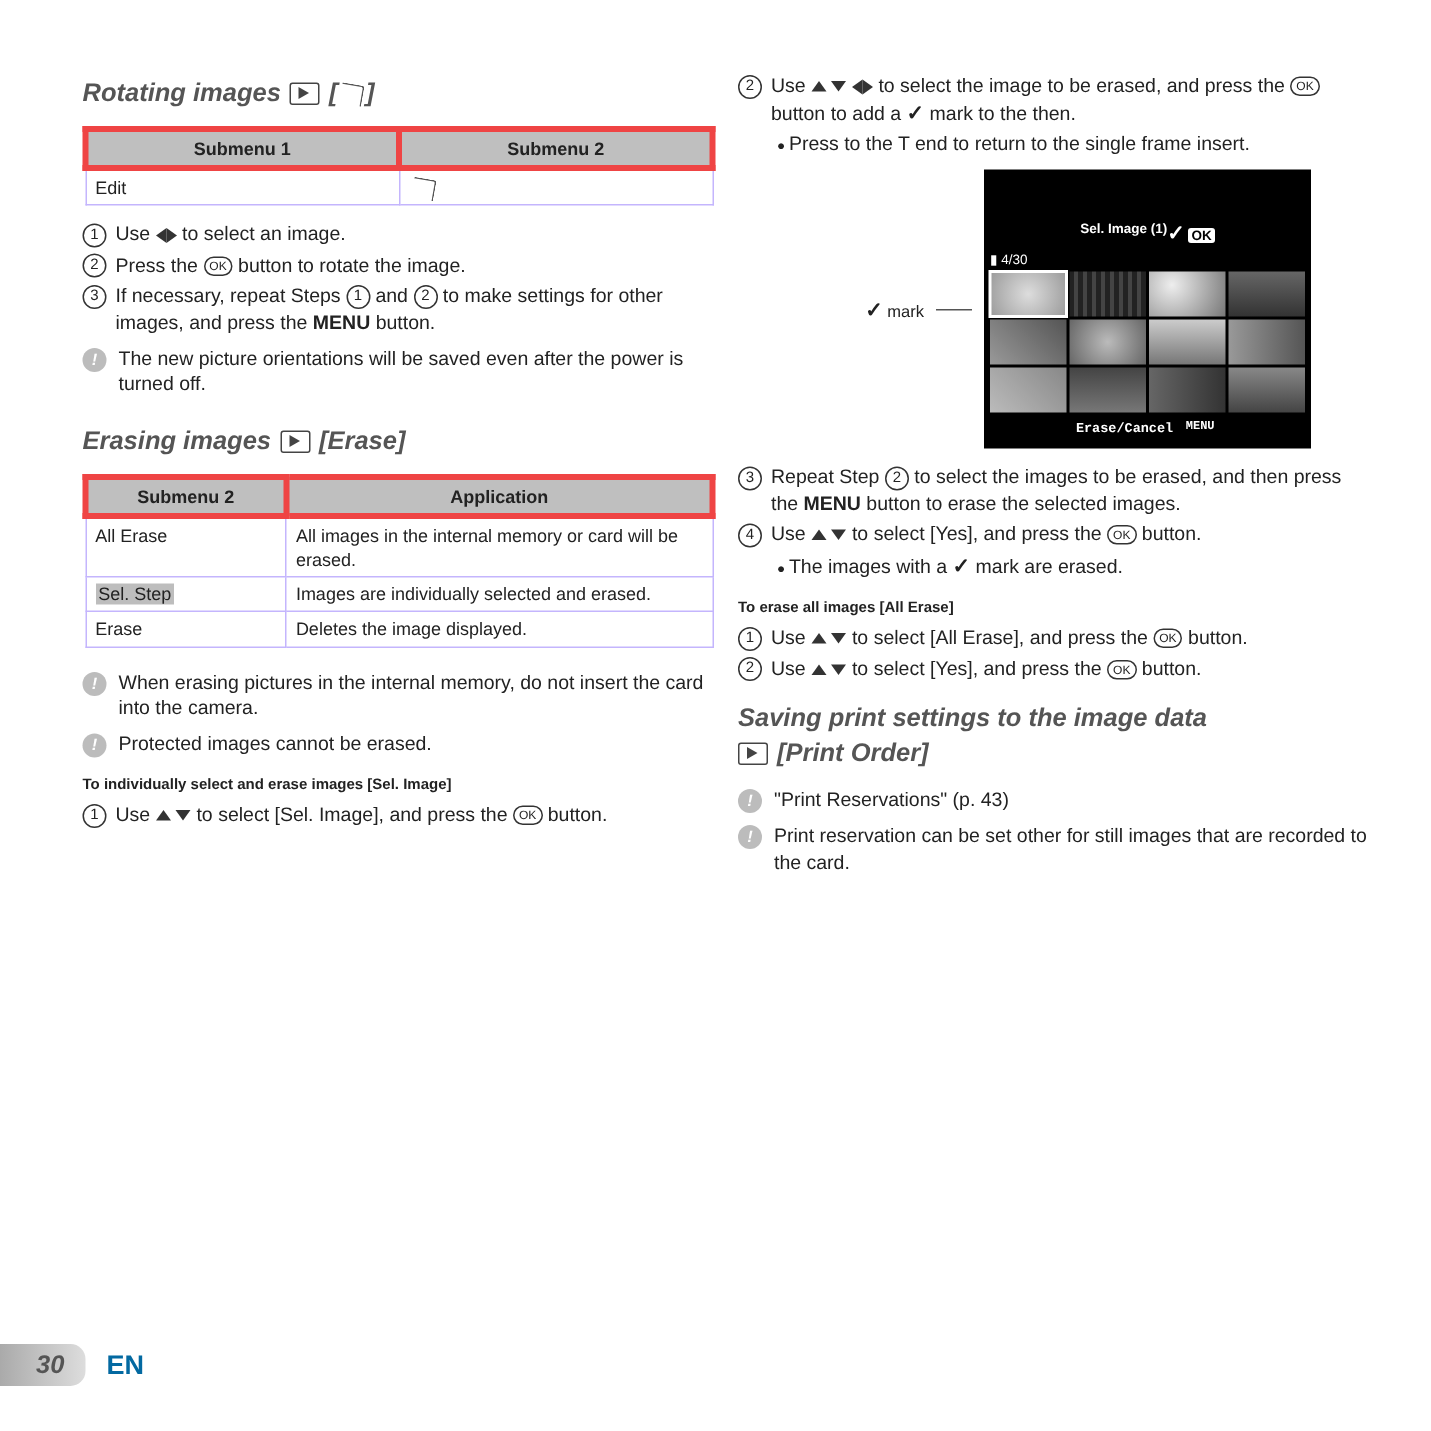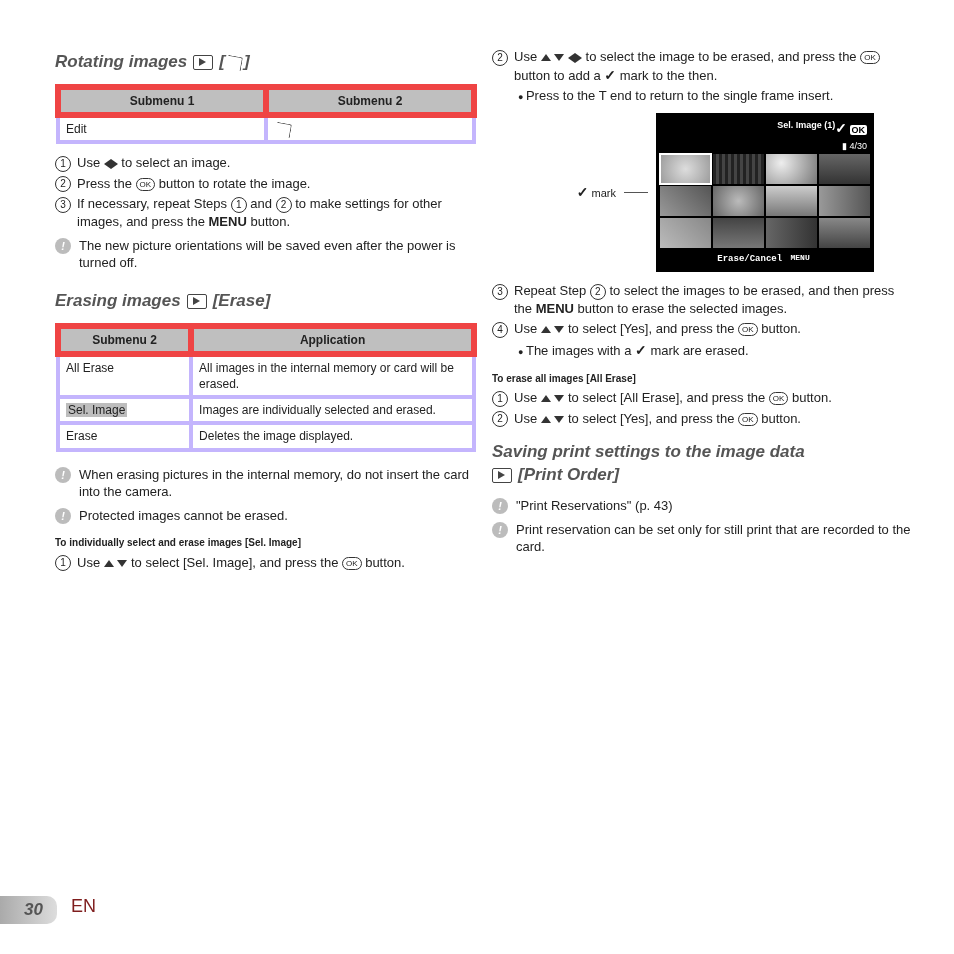--- a/index.html
+++ b/index.html
@@ -34,26 +34,26 @@
     gap: 6px;
   }
   table.submenu {
     border-collapse: collapse;
     width: 100%;
     font-size: 12px;
     margin-bottom: 10px;
   }
   table.submenu th {
     background: #bfbfbf;
-    border: 6px solid #ef4444;
+    border: 4px solid #ef4444;
     padding: 3px 6px;
     font-weight: bold;
   }
   table.submenu td {
-    border: 4px solid #c4b5fd;
+    border: 1px solid #c4b5fd;
     padding: 3px 6px;
     vertical-align: top;
   }
   .step {
     display: flex;
     gap: 6px;
     margin: 3px 0;
   }
   .step-num {
     flex: 0 0 auto;
@@ -198,23 +198,24 @@
   }
   .cam {
     width: 210px;
     background: #000;
     padding: 4px;
     color: #fff;
     font-size: 9px;
   }
   .cam-top {
     display:flex;
-    justify-content: flex-end;
+    justify-content: center;
     padding: 2px 3px;
     font-weight:bold;
+    margin-top:27px;
   }
   .cam-grid {
     display:grid;
     grid-template-columns: repeat(4,1fr);
     gap: 2px;
     margin: 2px 0;
   }
   .thumb {
     height: 30px;
     background: linear-gradient(135deg,#888,#555);
@@ -247,34 +248,36 @@
     font-weight: bold;
     font-family: Liberation Mono, monospace;
   }
   .cam-bot .menubtn { font-size:8px; padding:0 3px; }
   
   .footer {
     position: absolute;
     bottom: 30px;
     left: 0;
     display: flex;
+    align-items: center;
     gap: 14px;
   }
   .footer-tab {
     background: linear-gradient(90deg,#aaa,#ddd);
     padding: 4px 14px 4px 24px;
     border-radius: 0 10px 10px 0;
     font-weight: bold;
     font-style: italic;
     font-size: 17px;
     color: #555;
   }
   .footer-lang {
     font-size: 18px;
-    color: #7f1d1d;
+    color: #0369a1;
+    font-weight: bold;
   }
 </style>
 </head>
 <body>
 
 <div class="page">
 
   <div class="col">
 
     <div class="sect-title">
@@ -334,21 +337,21 @@
       <tbody>
           <tr>
         <th style="width:32%">Submenu 2</th>
         <th>Application</th>
       </tr>
       <tr>
         <td>All Erase</td>
         <td>All images in the internal memory or card will be erased.</td>
       </tr>
       <tr>
-        <td><span class="highlight">Sel. Image</span></td>
+        <td><span class="highlight">Sel. Step</span></td>
         <td>Images are individually selected and erased.</td>
       </tr>
       <tr>
         <td>Erase</td>
         <td>Deletes the image displayed.</td>
       </tr>
     </tbody>
       </table>
 
     <div class="note" style="margin-top:14px">
@@ -383,21 +386,21 @@
     <div class="bullet-sub">Press to the T end to return to the single frame insert.</div>
 
     <div class="cam-wrap">
       <span class="cam-label"><span class="check">✓</span> <span>mark</span></span>
       <span class="cam-line"></span>
       <div class="cam">
         <div class="cam-top">
           <span>Sel. Image (1)</span>
           <span><span class="check">✓</span> <span style="background:#fff;color:#000;padding:0 2px;border-radius:2px">OK</span></span>
         </div>
-        <div style="text-align:right;font-size:9px;padding-right:3px"><span>▮</span> <span>4/30</span></div>
+        <div style="font-size:9px;padding-right:3px"><span>▮</span> <span>4/30</span></div>
         <div class="cam-grid">
           <div class="thumb cam-sel"></div>
             <div class="thumb"></div>
             <div class="thumb"></div>
             <div class="thumb"></div>
           <div class="thumb"></div>
             <div class="thumb"></div>
             <div class="thumb"></div>
             <div class="thumb"></div>
           <div class="thumb"></div>
@@ -452,21 +455,21 @@
         <span>[Print Order]</span>
       </div>
     </div>
 
     <div class="note">
       <span class="note-icon"><span class="excl">!</span></span>
       <span>"Print Reservations" (p. 43)</span>
     </div>
     <div class="note">
       <span class="note-icon"><span class="excl">!</span></span>
-      <span>Print reservation can be set only for still print that are recorded to the card.</span>
+      <span>Print reservation can be set other for still images that are recorded to the card.</span>
     </div>
 
   </div>
 
   <div class="footer">
     <div class="footer-tab">30</div>
     <div class="footer-lang">EN</div>
   </div>
 
 </div>

